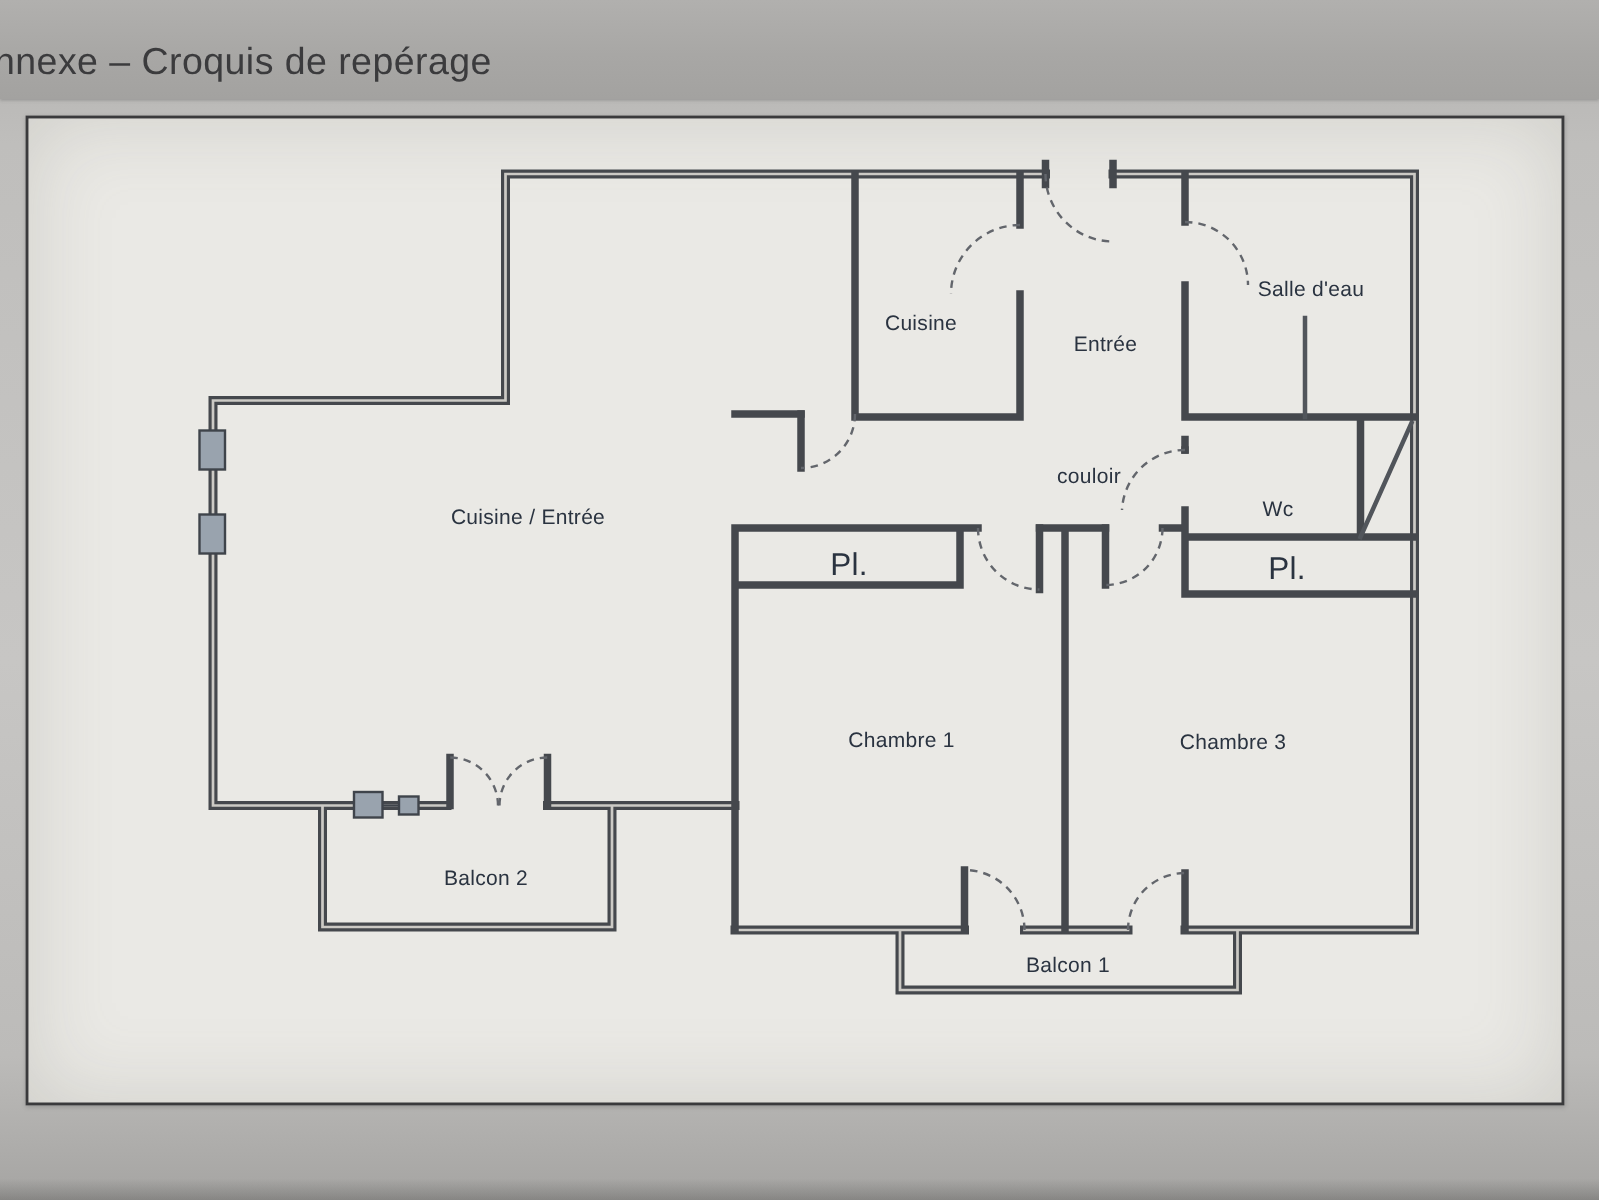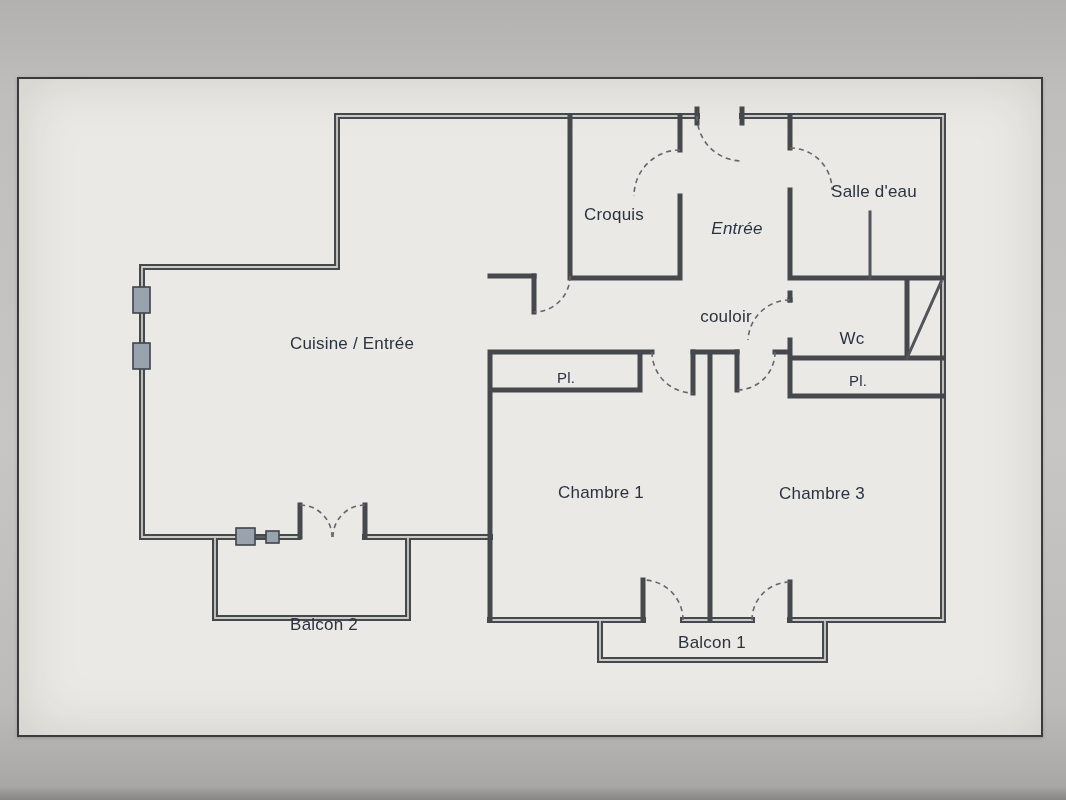--- a/index.html
+++ b/index.html
@@ -25,29 +25,32 @@
   }
   .sheet {
     position:absolute; left:17px; top:77px; width:1026px; height:660px;
     background:#eae9e5; border:2px solid #3a3a3c;
     box-shadow: inset 0 0 55px rgba(110,108,100,.22), 0 1px 3px rgba(60,60,60,.25);
   }
   .plan-svg { position:absolute; left:0; top:0; width:1066px; height:800px; pointer-events:none; }
   .labels { position:absolute; left:0; top:0; width:1066px; height:800px; }
   .label {
     position:absolute; transform:translate(-50%,-50%);
-    color:#2a3340; font-size:17px; white-space:nowrap; letter-spacing:.2px;
+    color:#2a3340; font-size:14px; white-space:nowrap; letter-spacing:.2px;
   }
-  .label.small { font-size:15px; }
+  .label.small { font-size:21px; }
 </style>
 </head>
 <body>
 
 <div class="photo">
 
+  <div class="header-bar">
+    <span class="header-title">nnexe – Croquis de repérage</span>
+  </div>
 
   <div class="sheet"></div>
 
   <svg class="plan-svg" viewBox="0 0 1066 800">
 
     <g fill="none" stroke="#45484d" stroke-width="6" stroke-linecap="square">
       <path d="M337,116 H697 M742,116 H943
                M943,116 V620
                M337,116 V267 H142
                M142,267 V537
@@ -125,27 +128,27 @@
     <g stroke="#3f444b" stroke-width="1.6" fill="#99a3ae">
       <rect x="133" y="287" width="17" height="26"></rect>
       <rect x="133" y="343" width="17" height="26"></rect>
       <rect x="236" y="528" width="19" height="17"></rect>
       <rect x="266" y="531" width="13" height="12"></rect>
       <path d="M255,537 H266" fill="none"></path>
     </g>
   </svg>
 
   <div class="labels">
-    <div class="label" style="left:614px; top:215px;">Croquis</div>
-    <div class="label" style="left:737px; top:229px;font-style:italic;">Entrée</div>
+    <div class="label" style="left:614px; top:215px;">Cuisine</div>
+    <div class="label" style="left:737px; top:229px;">Entrée</div>
     <div class="label" style="left:874px; top:192px;">Salle d'eau</div>
     <div class="label" style="left:726px; top:317px;">couloir</div>
     <div class="label" style="left:852px; top:339px;">Wc</div>
     <div class="label" style="left:352px; top:344px;">Cuisine / Entrée</div>
     <div class="label small" style="left:566px; top:377px;">Pl.</div>
     <div class="label small" style="left:858px; top:380px;">Pl.</div>
     <div class="label" style="left:601px; top:493px;">Chambre 1</div>
     <div class="label" style="left:822px; top:494px;">Chambre 3</div>
-    <div class="label" style="left:324px; top:585px;margin-top:40px;">Balcon 2</div>
+    <div class="label" style="left:324px; top:585px;">Balcon 2</div>
     <div class="label" style="left:712px; top:643px;">Balcon 1</div>
   </div>
 
 </div>
 
 </body></html>

